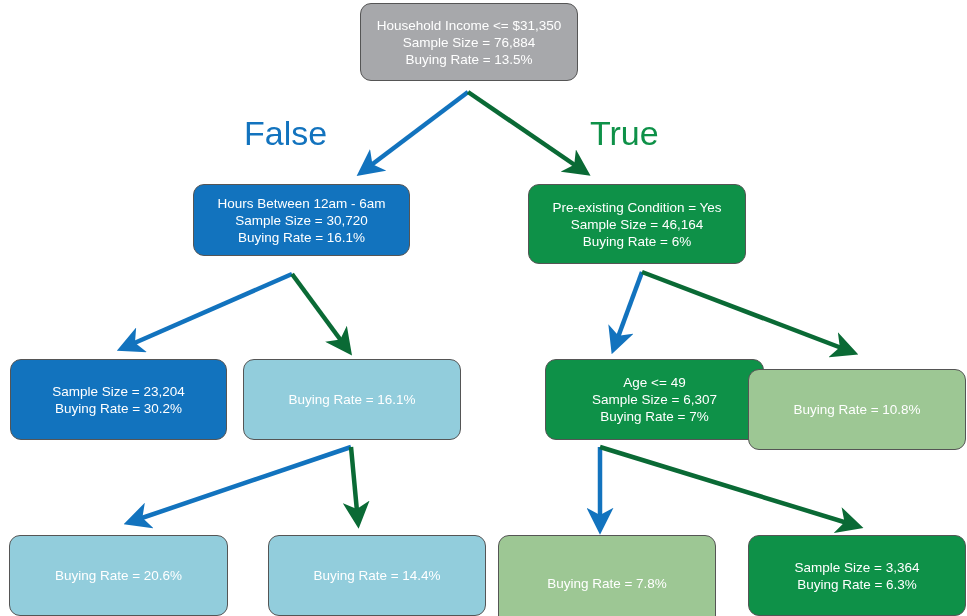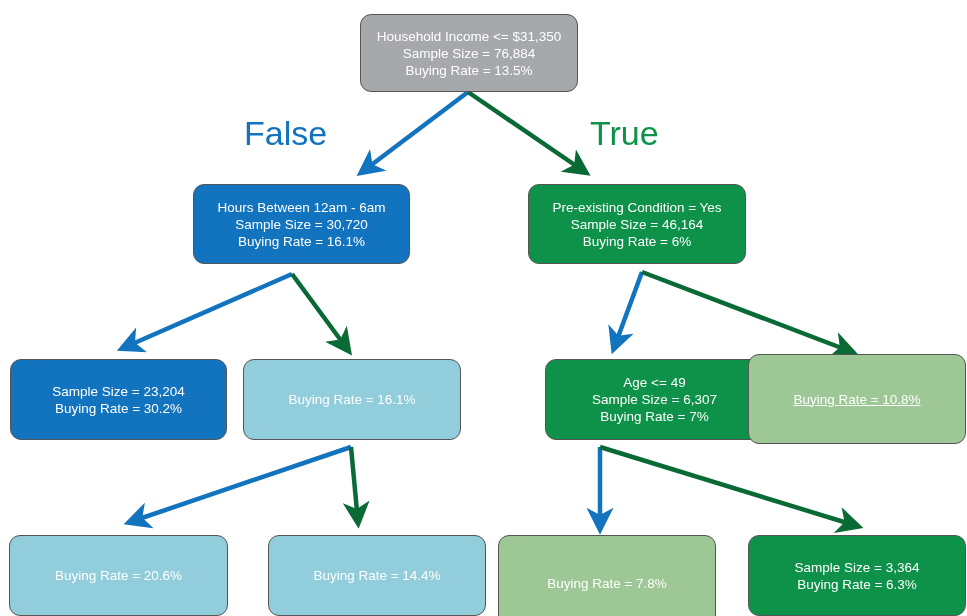--- a/index.html
+++ b/index.html
@@ -35,27 +35,27 @@
   <line x1="642" y1="272" x2="852" y2="352" stroke="#0a6a35" stroke-width="4.5" marker-end="url(#ah-green)"></line>
   <line x1="351" y1="447" x2="130" y2="522" stroke="#1273be" stroke-width="4.5" marker-end="url(#ah-blue)"></line>
   <line x1="351" y1="447" x2="358" y2="522" stroke="#0a6a35" stroke-width="4.5" marker-end="url(#ah-green)"></line>
   <line x1="600" y1="447" x2="600" y2="528" stroke="#1273be" stroke-width="4.5" marker-end="url(#ah-blue)"></line>
   <line x1="600" y1="447" x2="857" y2="526" stroke="#0a6a35" stroke-width="4.5" marker-end="url(#ah-green)"></line>
 </svg>
 
 <div class="branch-label" style="left:244px; top:114px; color:#1273be;">False</div>
 <div class="branch-label" style="left:590px; top:114px; color:#0e9148;">True</div>
 
-<div class="node grey" style="left:360px; top:14px; width:218px; height:78px;">
+<div class="node grey" style="left:360px; top:3px; width:218px; height:78px;">
   <span>Household Income &lt;= $31,350</span>
   <span>Sample Size = 76,884</span>
   <span>Buying Rate = 13.5%</span>
 </div>
 
-<div class="node blue" style="left:193px; top:184px; width:217px; height:80px;">
+<div class="node blue" style="left:193px; top:184px; width:217px; height:72px;">
   <span>Hours Between 12am - 6am</span>
   <span>Sample Size = 30,720</span>
   <span>Buying Rate = 16.1%</span>
 </div>
 
 <div class="node green" style="left:528px; top:184px; width:218px; height:80px;">
   <span>Pre-existing Condition = Yes</span>
   <span>Sample Size = 46,164</span>
   <span>Buying Rate = 6%</span>
 </div>
@@ -68,21 +68,21 @@
 <div class="node lightblue" style="left:243px; top:359px; width:218px; height:81px;">
   <span>Buying Rate = 16.1%</span>
 </div>
 
 <div class="node green" style="left:497px; top:359px; width:219px; height:81px;margin-left:48px;">
   <span>Age &lt;= 49</span>
   <span>Sample Size = 6,307</span>
   <span>Buying Rate = 7%</span>
 </div>
 
-<div class="node lightgreen" style="left:748px; top:354px; width:218px; height:90px;text-decoration:underline;">
+<div class="node lightgreen" style="left:748px; top:369px; width:218px; height:81px;">
   <span>Buying Rate = 10.8%</span>
 </div>
 
 <div class="node lightblue" style="left:9px; top:535px; width:219px; height:81px;">
   <span>Buying Rate = 20.6%</span>
 </div>
 
 <div class="node lightblue" style="left:268px; top:535px; width:218px; height:81px;">
   <span>Buying Rate = 14.4%</span>
 </div>

